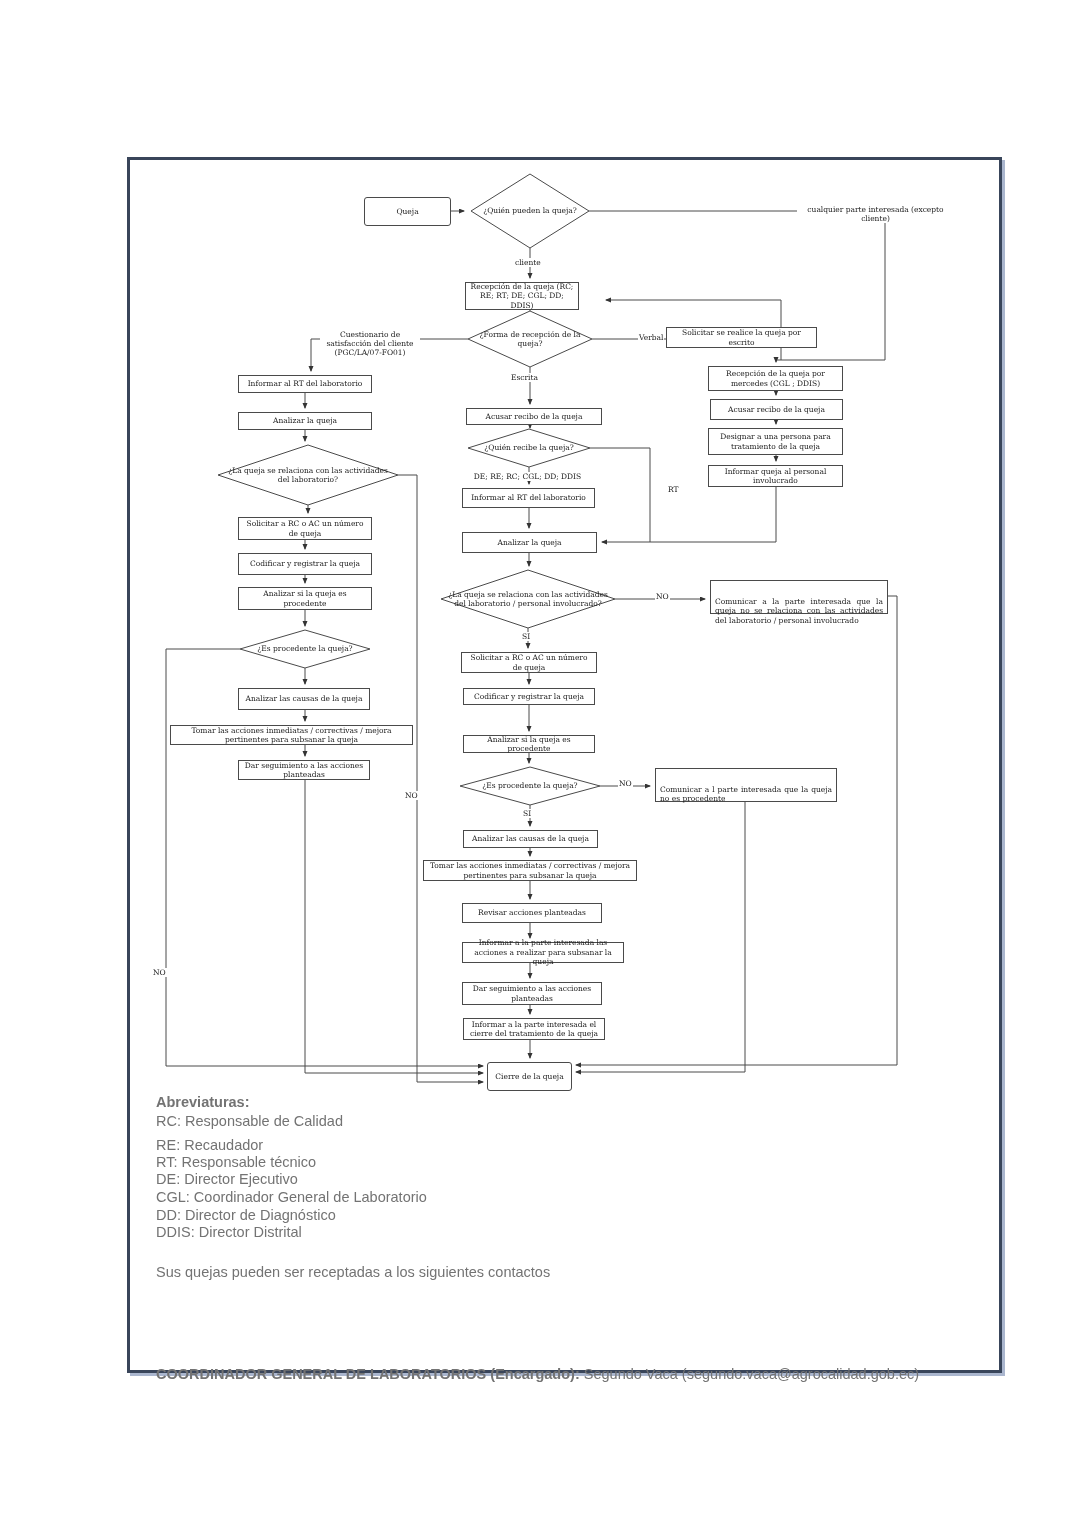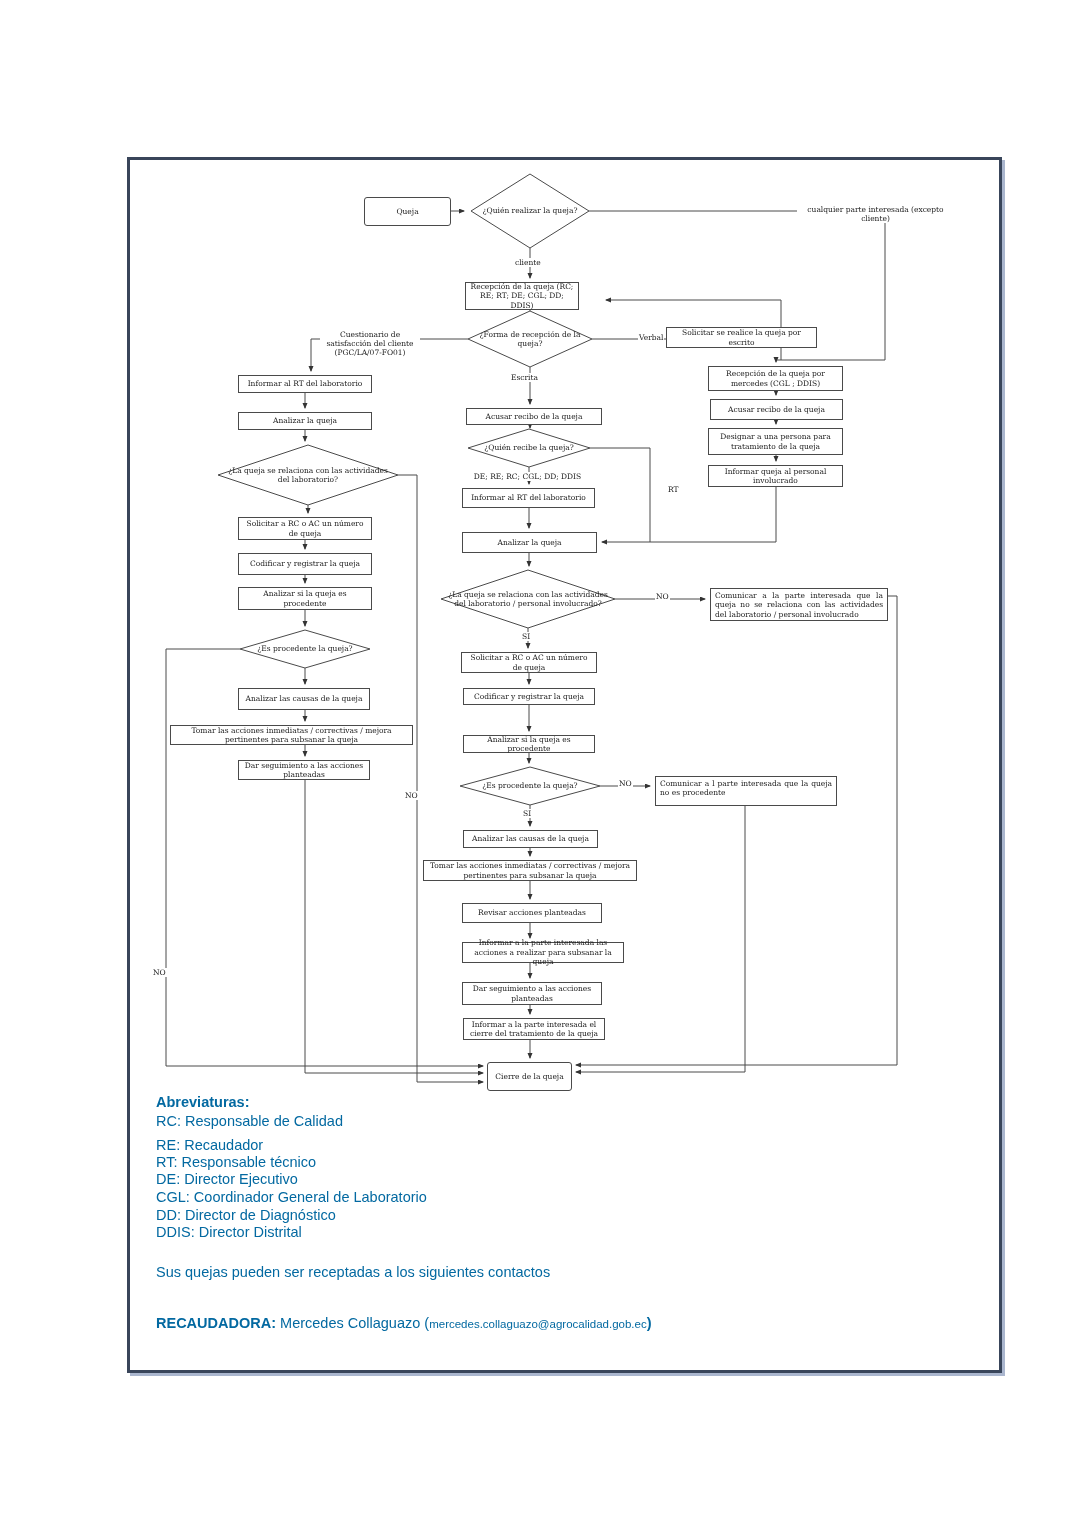--- a/index.html
+++ b/index.html
@@ -13,32 +13,32 @@
     border:3px solid #39455a; background:transparent;
     box-shadow:3px 3px 0 0 #aab6ce;
   }
   #wires { position:absolute; left:0; top:0; width:1086px; height:1536px; }
   .node {
     position:absolute; border:1px solid #4a4a4a; background:#fff;
     display:flex; align-items:center; justify-content:center; text-align:center;
     font-size:7.5px; line-height:1.25; color:#1c1c1c; padding:1px 3px; z-index:2;
   }
   .term { border-radius:3px; }
-  .just { text-align:justify; display:block; padding:2px 4px;margin-top:8px; }
+  .just { text-align:justify; display:block; padding:16px 4px; }
   .dtext {
     position:absolute; display:flex; align-items:center; justify-content:center;
     text-align:center; font-size:7.5px; line-height:1.25; color:#1c1c1c; z-index:2;
   }
   .elabel {
     position:absolute; font-size:7.5px; line-height:1.2; color:#1c1c1c;
     background:#fff; z-index:3; padding:0 1px; text-align:center;
   }
   .footer-line {
     position:absolute; left:156px; font-family:"Liberation Sans", sans-serif;
-    font-size:14.5px; color:#0369a1; white-space:nowrap; z-index:2;
+    font-size:14.5px; color:#737373; white-space:nowrap; z-index:2;
   }
   .footer-line b { font-weight:bold; }
   .em-small { font-size:11.5px; }
   .bold-title { font-weight:bold; }
 </style>
 </head>
 <body>
 
 <div id="page">
   <div id="frame"></div>
@@ -103,21 +103,21 @@
       <polygon points="240,649 305,630 370,649 305,668"></polygon>
       <polygon points="468,448 529,429 590,448 529,467"></polygon>
       <polygon points="441,599 528,570 615,599 528,628"></polygon>
       <polygon points="460,786 530,767 600,786 530,805"></polygon>
     </g>
   </svg>
 
   <div class="node term" style="left:364px;top:197px;width:87px;height:29px">Queja</div>
   <div class="node term" style="left:487px;top:1062px;width:85px;height:29px">Cierre de la queja</div>
 
-  <div class="dtext" style="left:475px;top:196px;width:110px;height:30px">¿Quién realizar la queja?</div>
+  <div class="dtext" style="left:475px;top:196px;width:110px;height:30px">¿Quién pueden la queja?</div>
   <div class="dtext" style="left:472px;top:326px;width:116px;height:26px">¿Forma de recepción de la queja?</div>
   <div class="dtext" style="left:223px;top:460px;width:170px;height:30px">¿La queja se relaciona con las actividades del laboratorio?</div>
   <div class="dtext" style="left:245px;top:640px;width:120px;height:18px">¿Es procedente la queja?</div>
   <div class="dtext" style="left:473px;top:439px;width:112px;height:18px">¿Quién recibe la queja?</div>
   <div class="dtext" style="left:446px;top:584px;width:164px;height:30px">¿La queja se relaciona con las actividades del laboratorio / personal involucrado?</div>
   <div class="dtext" style="left:465px;top:777px;width:130px;height:18px">¿Es procedente la queja?</div>
 
   <div class="node" style="left:465px;top:282px;width:114px;height:28px">Recepción de la queja (RC; RE; RT; DE; CGL; DD; DDIS)</div>
   <div class="node" style="left:666px;top:327px;width:151px;height:21px">Solicitar se realice la queja por escrito</div>
   <div class="node" style="left:708px;top:366px;width:135px;height:25px">Recepción de la queja por mercedes (CGL ; DDIS)</div>
@@ -164,16 +164,16 @@
   <div class="footer-line bold-title" style="top:1094px">Abreviaturas:</div>
   <div class="footer-line" style="top:1113px">RC: Responsable de Calidad</div>
   <div class="footer-line" style="top:1137px">RE: Recaudador</div>
   <div class="footer-line" style="top:1154px">RT: Responsable técnico</div>
   <div class="footer-line" style="top:1171px">DE: Director Ejecutivo</div>
   <div class="footer-line" style="top:1189px">CGL: Coordinador General de Laboratorio</div>
   <div class="footer-line" style="top:1207px">DD: Director de Diagnóstico</div>
   <div class="footer-line" style="top:1224px">DDIS: Director Distrital</div>
 
   <div class="footer-line" style="top:1264px">Sus quejas pueden ser receptadas a los siguientes contactos</div>
-  <div class="footer-line" style="top:1315px">
-    <b>RECAUDADORA:</b><span> Mercedes Collaguazo (</span><span class="em-small">mercedes.collaguazo@agrocalidad.gob.ec</span><b>)</b>
+  <div class="footer-line" style="top:1366px">
+    <b>COORDINADOR GENERAL DE LABORATORIOS (Encargado):</b><span> Segundo Vaca (segundo.vaca@agrocalidad.gob.ec)</span>
   </div>
 </div>
 
 </body></html>

